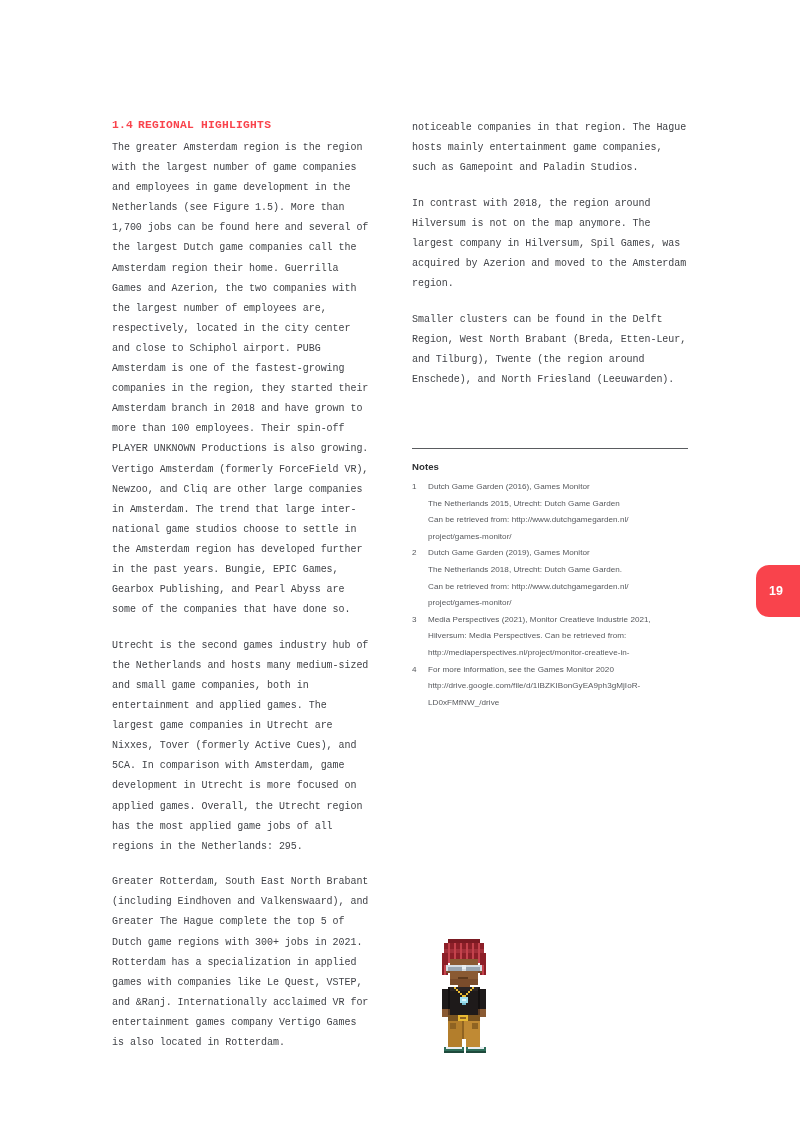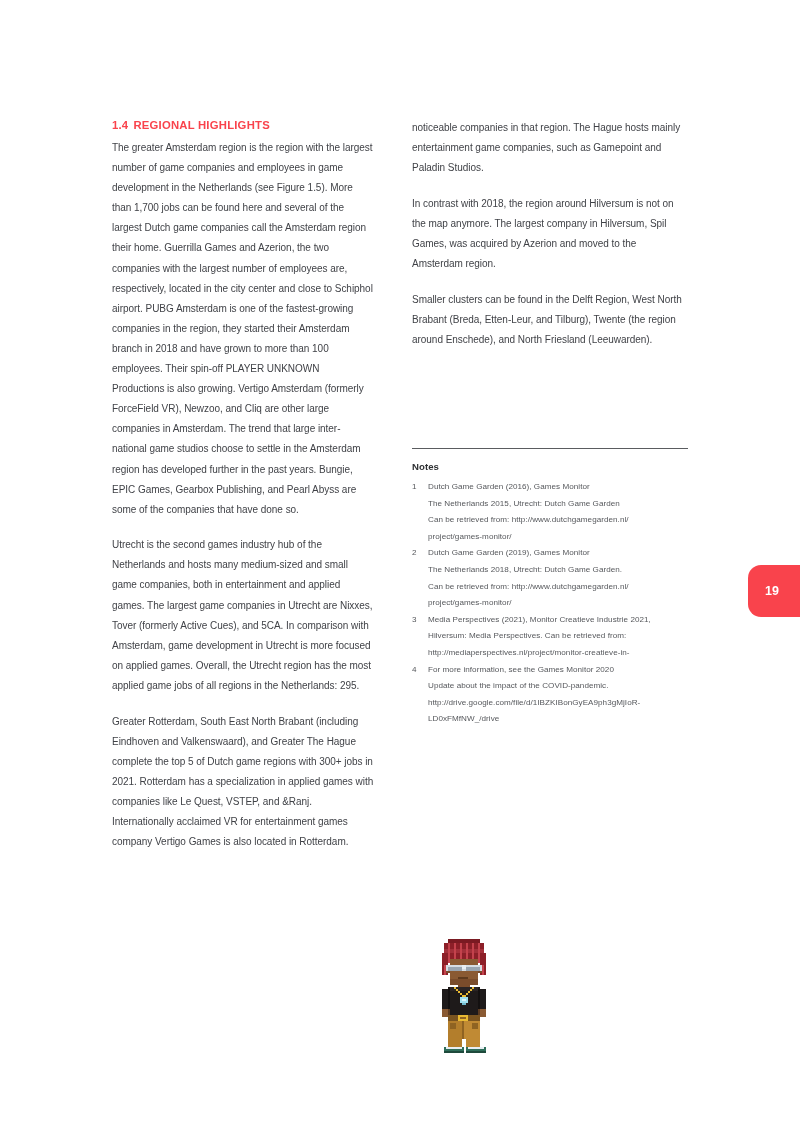--- a/index.html
+++ b/index.html
@@ -20,20 +20,21 @@
     position: absolute;
     inset: 0;
     background: #ffffff;
   }
 
   
   .col {
     position: absolute;
     top: 118px;
     width: 262px;
+    font-family: Liberation Mono, monospace;
   }
   .col-left  { left: 112px; }
   .col-right { left: 412px; width: 276px; }
 
   .section-heading {
     color: #F9434C;
     font-size: 11.3px;
     font-weight: bold;
     letter-spacing: 0.02em;
     margin: 0 0 5px 0;
@@ -89,21 +90,21 @@
     color: #56585c;
     letter-spacing: 0.005em;
   }
   .note-line { display: block; white-space: pre; }
 
   
   .page-tab {
     position: absolute;
     right: 0;
     top: 565px;
-    width: 52px;
+    width: 44px;
     height: 52px;
     background: #F9434C;
     border-top-left-radius: 13px;
     border-bottom-left-radius: 13px;
     display: flex;
     align-items: center;
     justify-content: center;
   }
   .page-tab span {
     color: #ffffff;
@@ -168,21 +169,20 @@
           <div class="note-body">
             <span class="note-line">Media Perspectives (2021), Monitor Creatieve Industrie 2021,</span>
             <span class="note-line">Hilversum: Media Perspectives. Can be retrieved from:</span>
             <span class="note-line">http://mediaperspectives.nl/project/monitor-creatieve-in-</span>
           </div>
         </div>
         <div class="note">
           <div class="note-num">4</div>
           <div class="note-body">
             <span class="note-line">For more information, see the Games Monitor 2020</span>
-            <span class="note-line">Update about the impact of the COVID-pandemic.</span>
             <span class="note-line">http://drive.google.com/file/d/1IBZKIBonGyEA9ph3gMjIoR-</span>
             <span class="note-line">LD0xFMfNW_/drive</span>
           </div>
         </div>
       </div>
   </div>
 
   <div class="page-tab">
     <span>19</span>
   </div>

